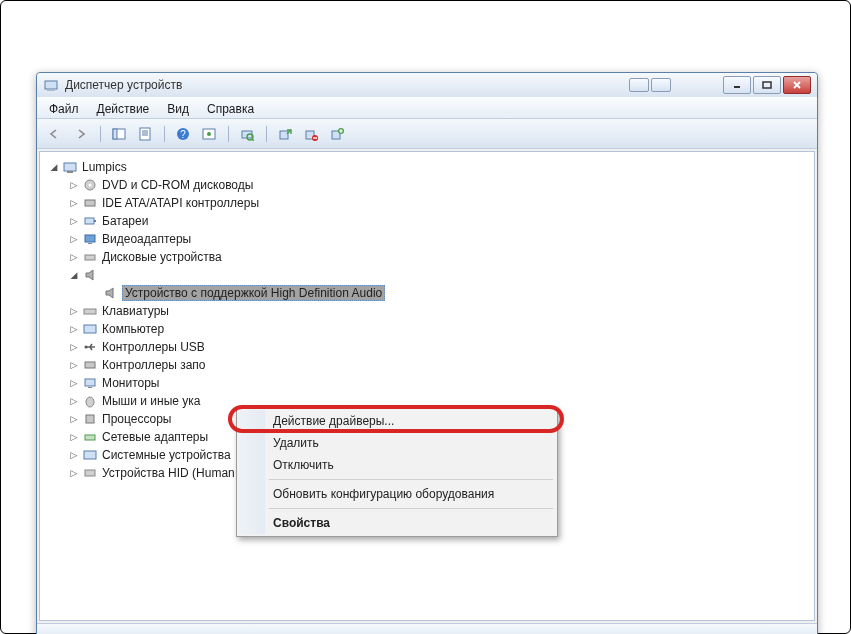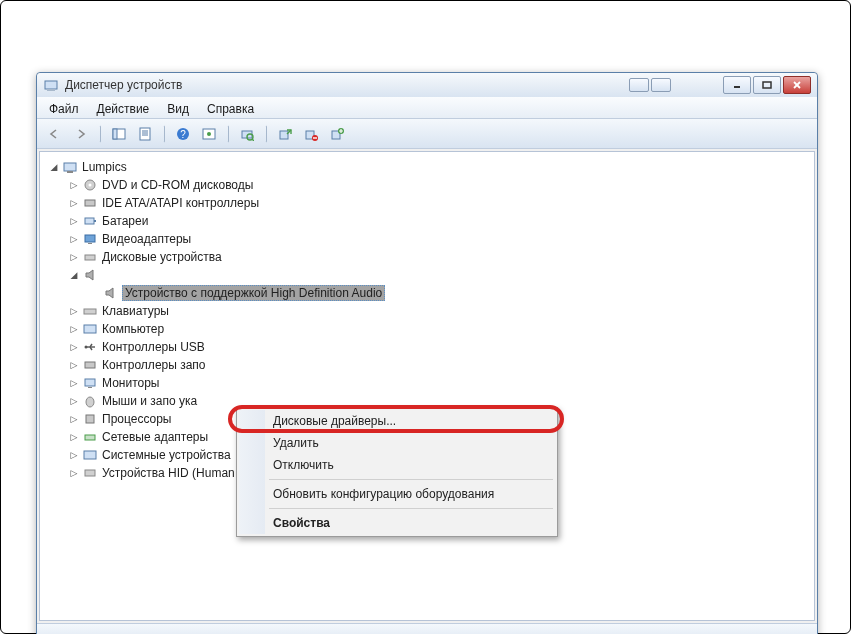--- a/index.html
+++ b/index.html
@@ -282,21 +282,21 @@
             </span>
             <span class="label">Мониторы</span>
           </div>
         <div class="node">
             <span class="arrow">▷</span>
             <span class="ic">
               <svg width="14" height="14">
                 <ellipse cx="7" cy="8" rx="4" ry="5" fill="#d0d0d0" stroke="#888"></ellipse>
               </svg>
             </span>
-            <span class="label">Мыши и запо ука</span>
+            <span class="label">Мыши и иные ука</span>
           </div>
         <div class="node">
             <span class="arrow">▷</span>
             <span class="ic">
               <svg width="14" height="14">
                 <rect x="3" y="3" width="8" height="8" fill="#c8c8c8" stroke="#777"></rect>
               </svg>
             </span>
             <span class="label">Процессоры</span>
           </div>
@@ -326,21 +326,21 @@
               </svg>
             </span>
             <span class="label">Устройства HID (Human Interface Devices)</span>
           </div>
       </div>
     </div>
 
     <div class="context-menu">
       <div class="ctx-band"></div>
       <div class="ctx-item">
-          <span>Дисковые драйверы...</span>
+          <span>Действие драйверы...</span>
         </div>
       <div class="ctx-item">
           <span>Удалить</span>
         </div>
       <div class="ctx-item">
           <span>Отключить</span>
         </div>
       <div class="ctx-sep"></div>
       <div class="ctx-item">
           <span>Обновить конфигурацию оборудования</span>

